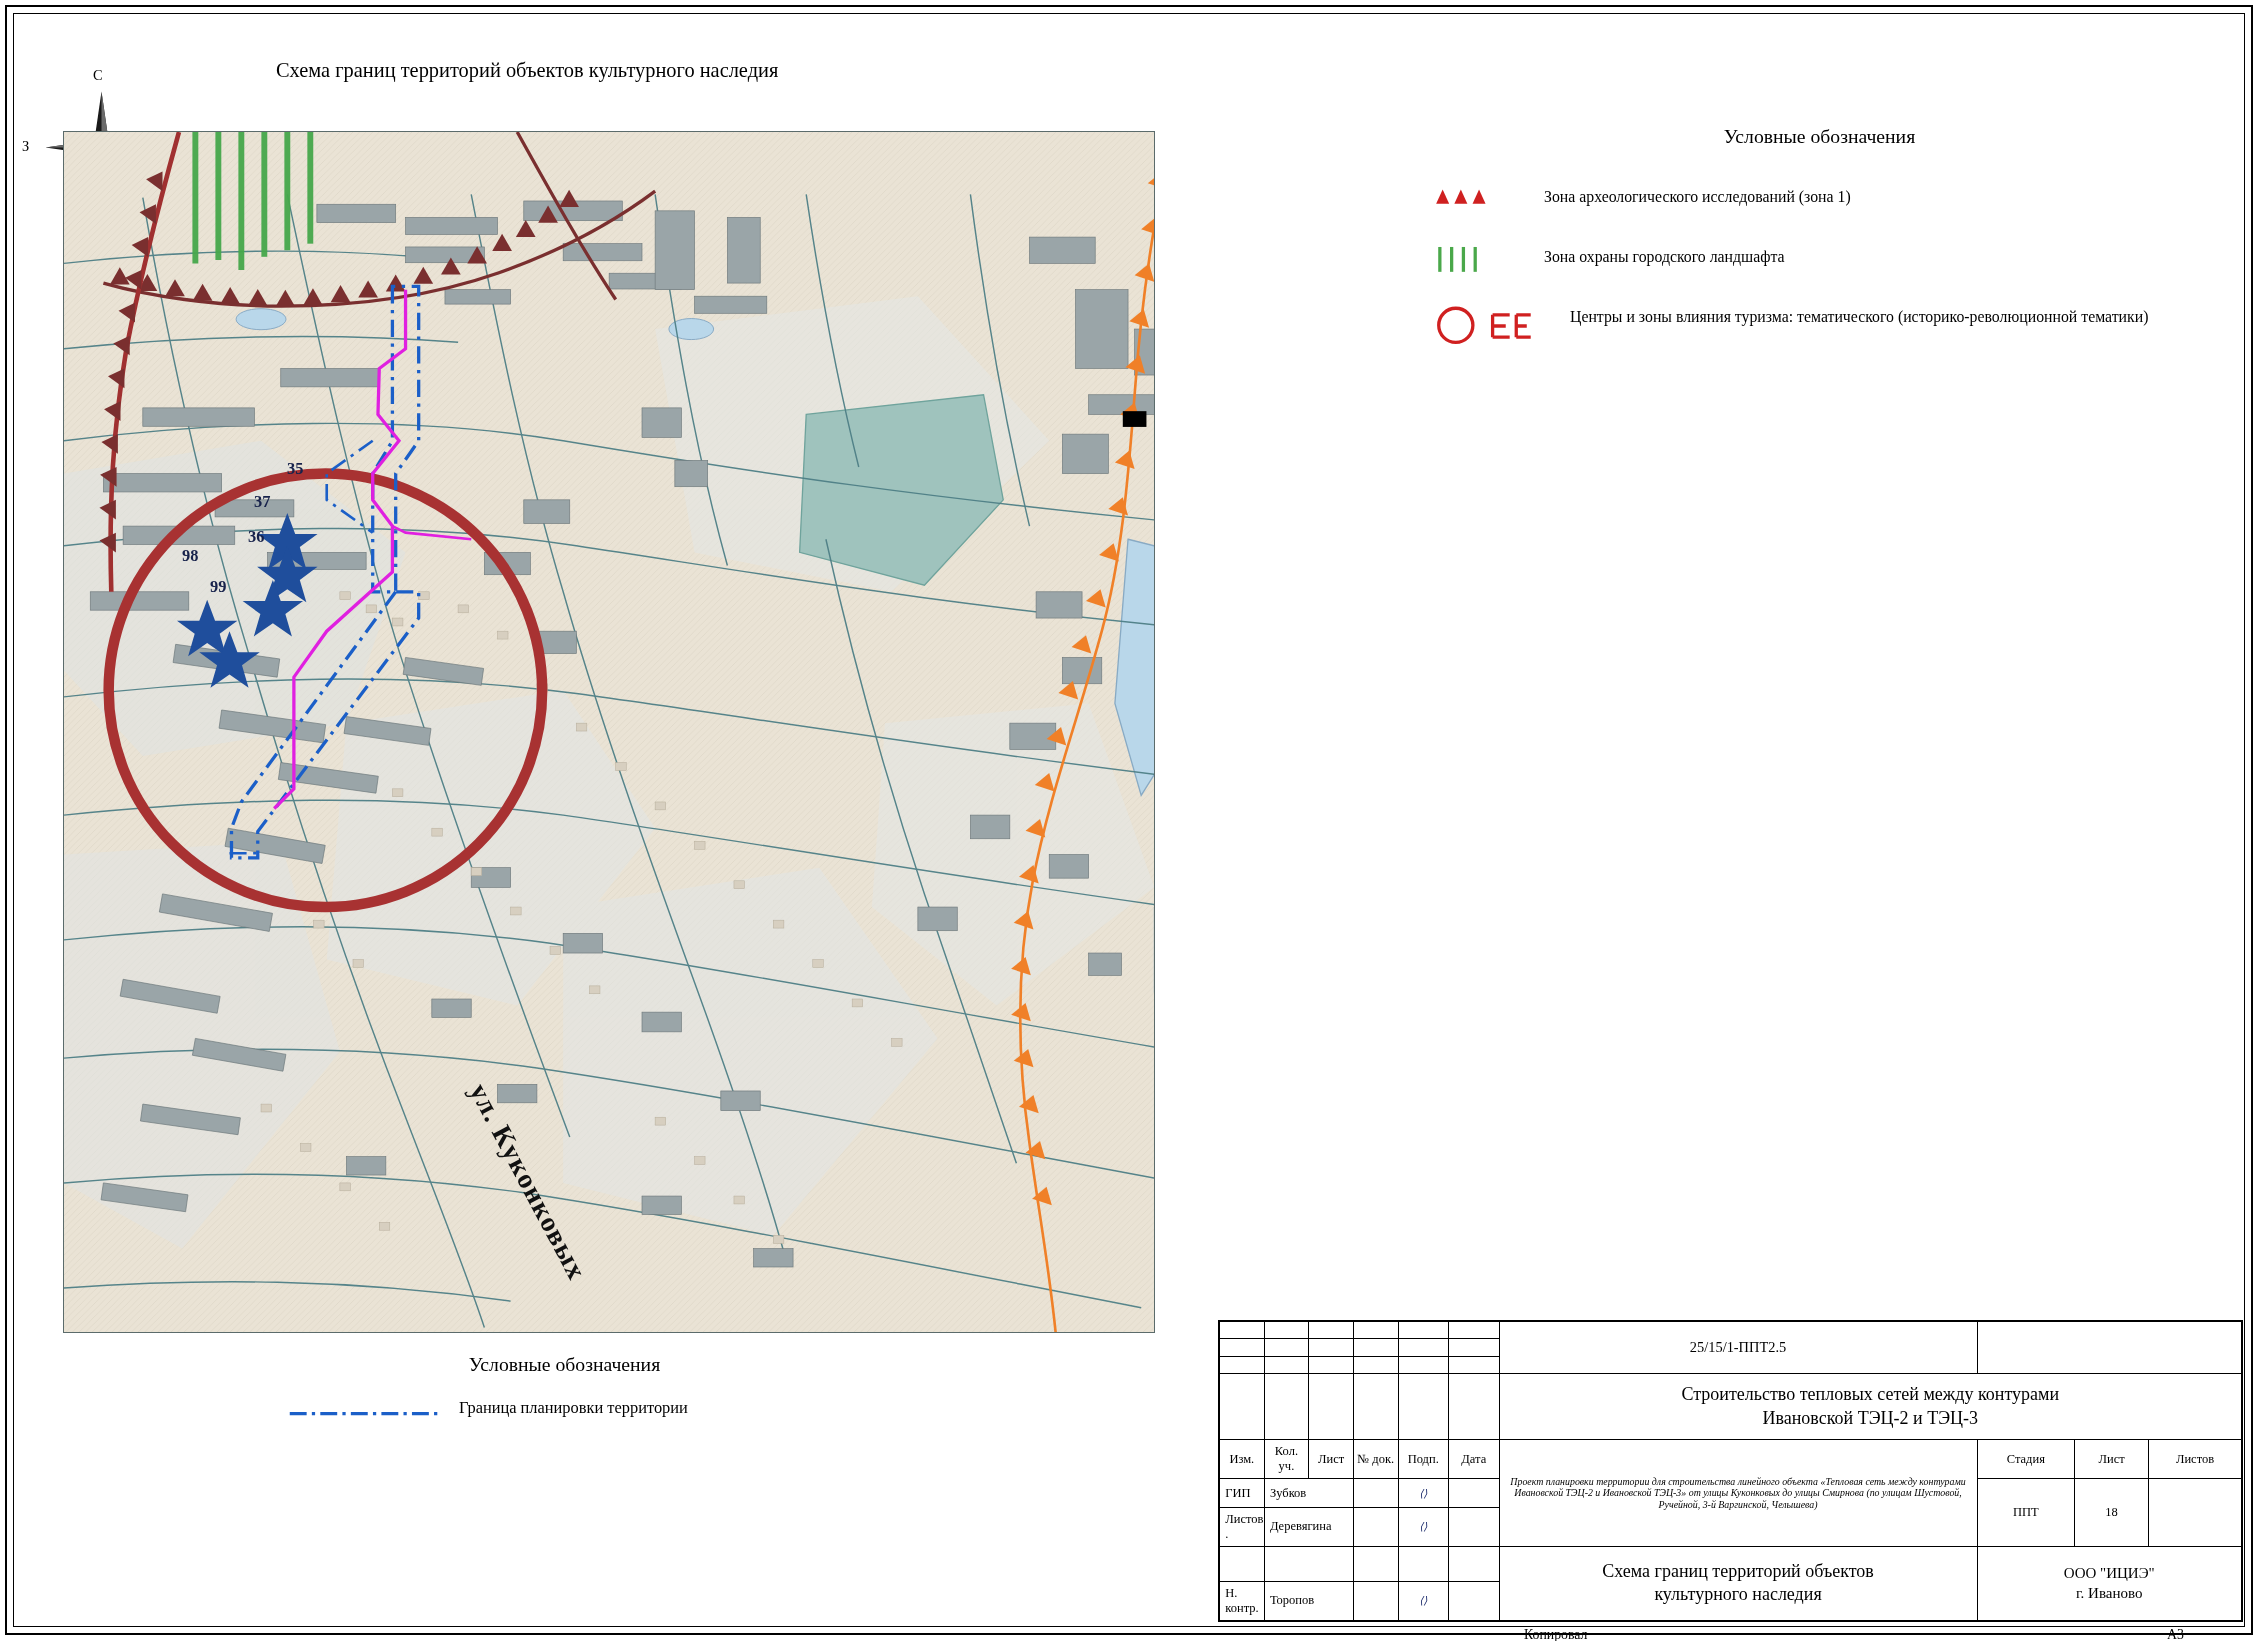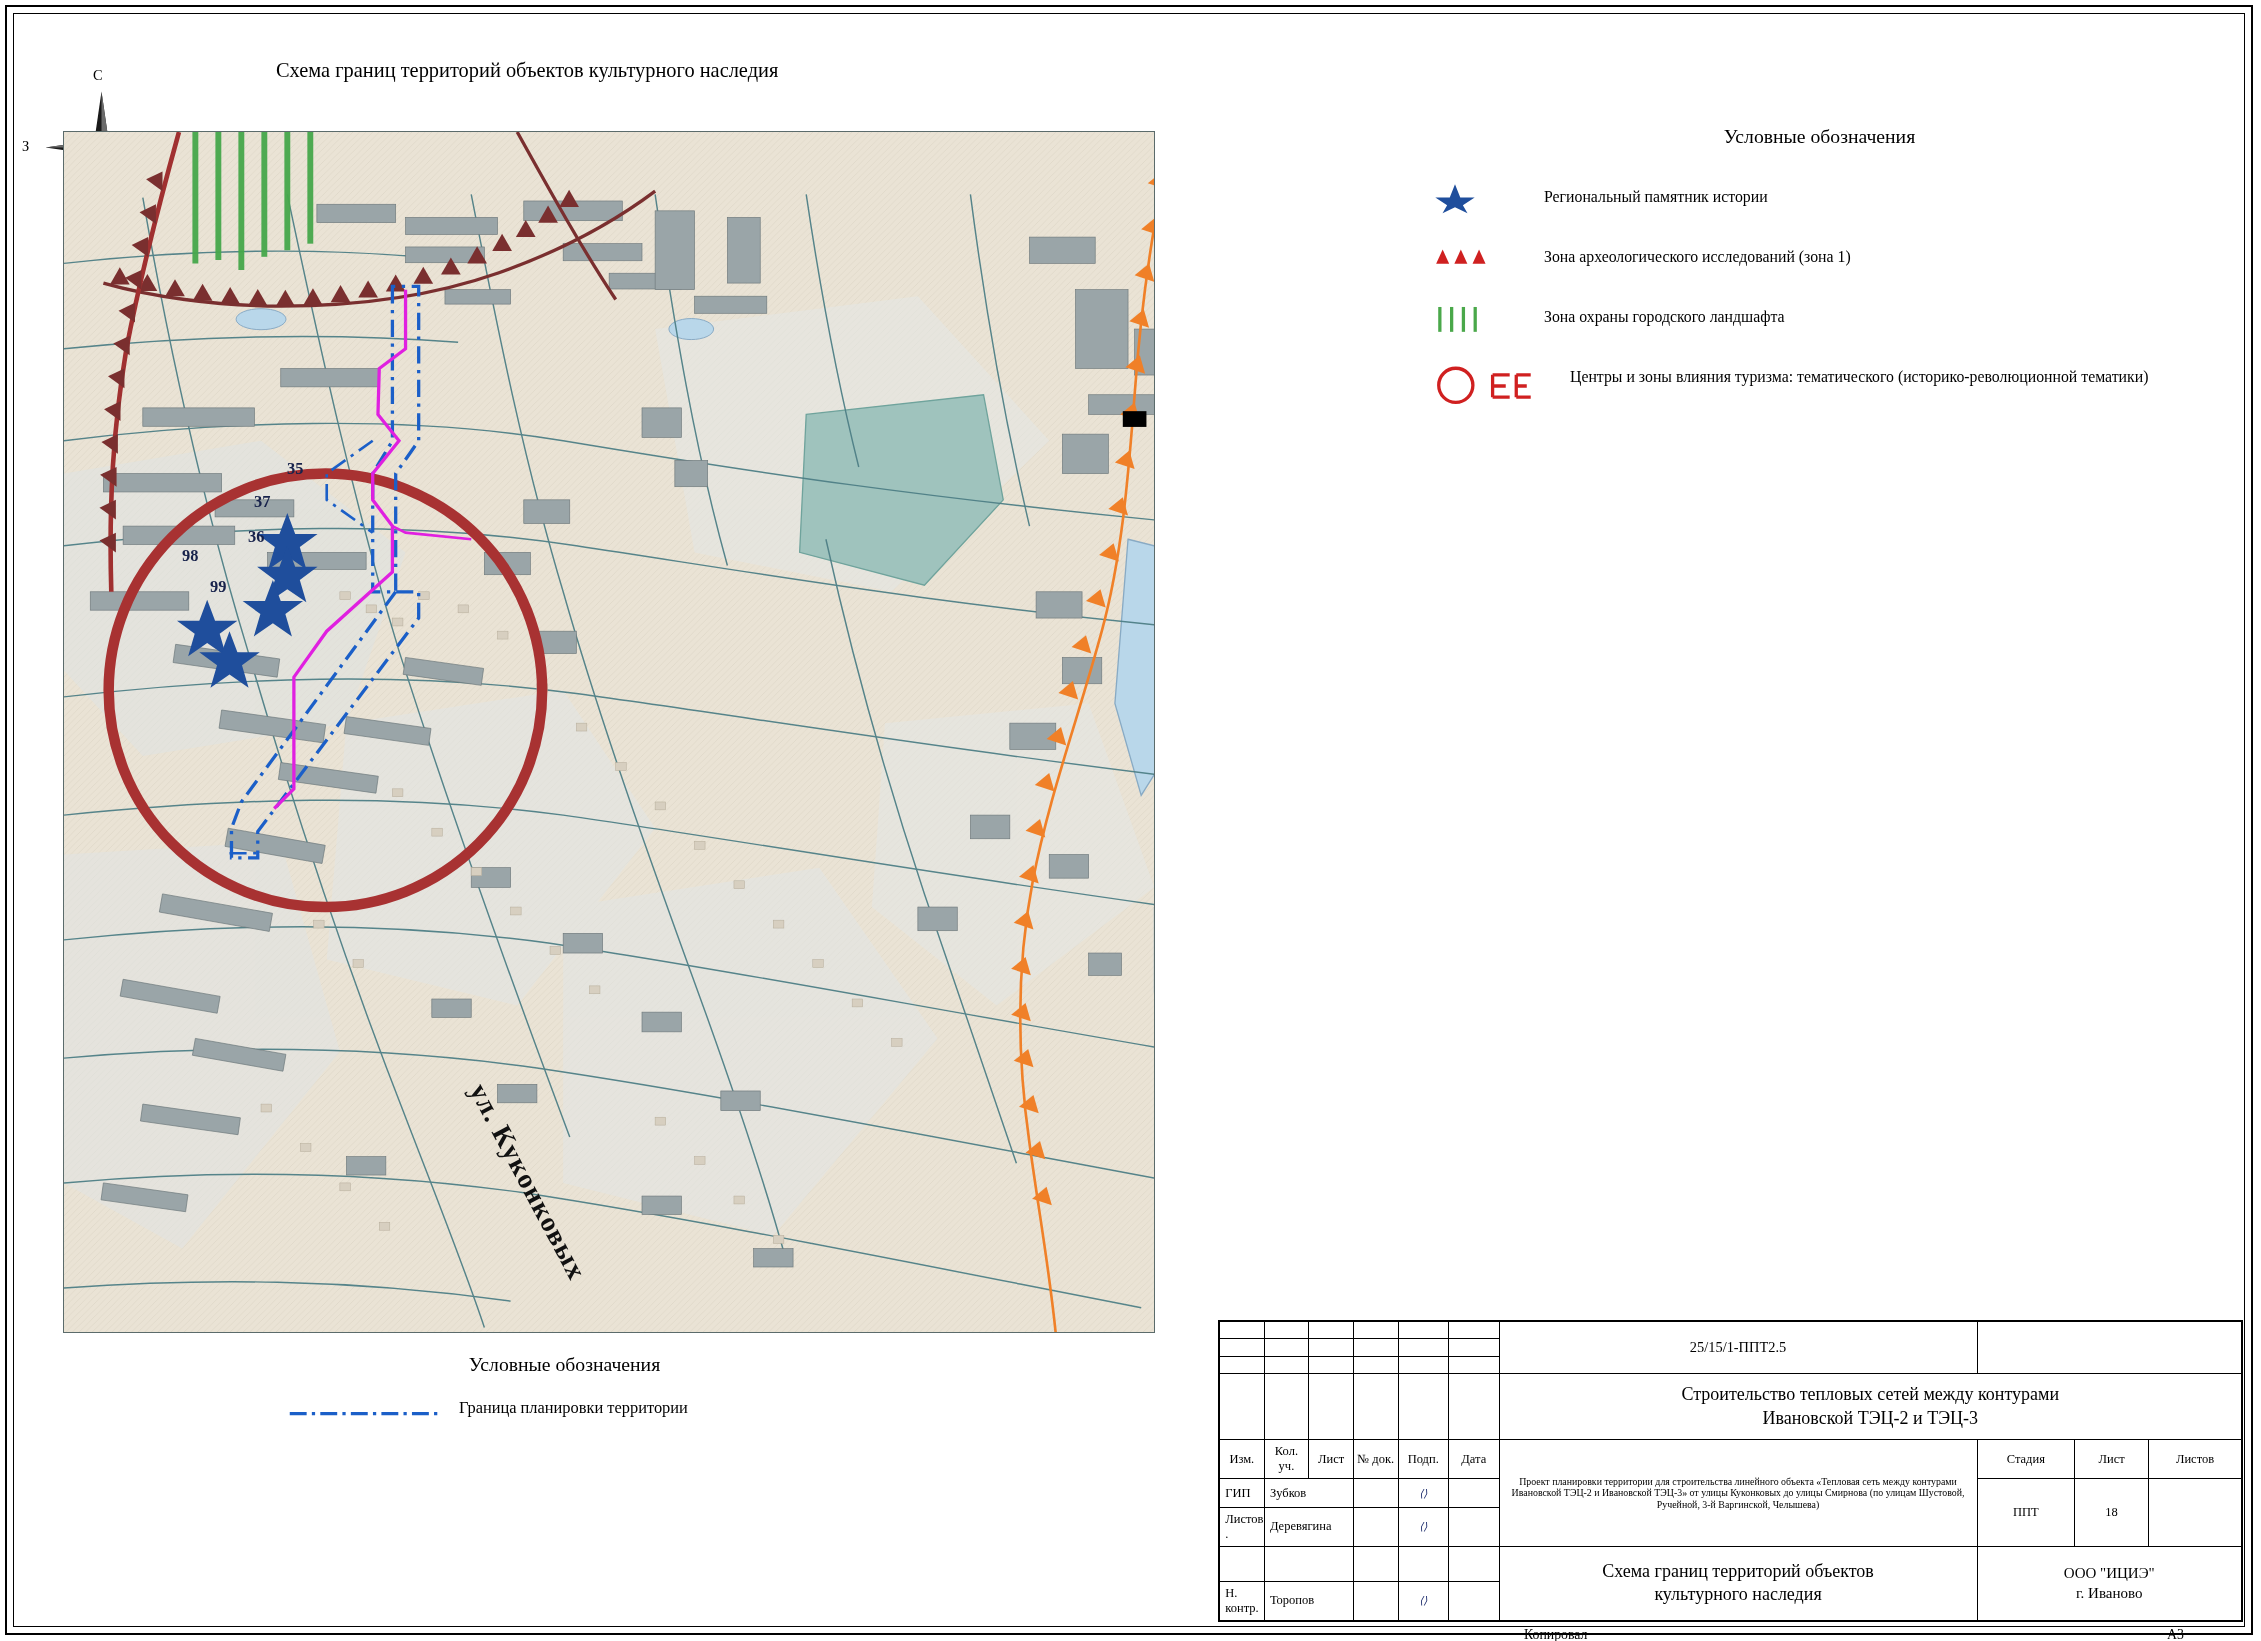--- a/index.html
+++ b/index.html
@@ -461,28 +461,20 @@
   <div class="map-label" style="left:184px; top:395px;">36</div>
   <div class="map-label" style="left:118px; top:414px;">98</div>
   <div class="map-label" style="left:146px; top:445px;">99</div>
 
   <div class="street-label">ул. Куконковых</div>
 </div>
 
 <div class="legend-top">
   <div class="legend-top-title">Условные обозначения</div>
 
-  <div class="legend-row">
-    <div class="legend-sym">
-      <svg width="46" height="31.5" viewBox="0 0 70 48">
-        <polygon points="35,2 43,22 65,22 47,34 54,46 35,37 16,46 23,34 5,22 27,22" fill="#1f4e9c"></polygon>
-      </svg>
-    </div>
-    <div class="legend-text">Региональный памятник истории</div>
-  </div>
 
 
   <div class="legend-row">
     <div class="legend-sym">
       <svg width="72" height="26" viewBox="0 0 110 40">
         <polygon points="6,32 26,32 16,10" fill="#cf2020"></polygon>
         <polygon points="34,32 54,32 44,10" fill="#cf2020"></polygon>
         <polygon points="62,32 82,32 72,10" fill="#cf2020"></polygon>
       </svg>
     </div>
@@ -583,21 +575,21 @@
 Ивановской ТЭЦ-2 и ТЭЦ-3</td>
       </tr>
 
       <tr style="height:22px;">
         <td>Изм.</td>
         <td>Кол. уч.</td>
         <td>Лист</td>
         <td>№ док.</td>
         <td>Подп.</td>
         <td>Дата</td>
-        <td rowspan="3" class="small" style="padding:2.6px 3.9px;">Проект планировки территории для строительства линейного объекта «Тепловая сеть между контурами Ивановской ТЭЦ-2 и Ивановской ТЭЦ-3» от улицы  Куконковых до улицы Смирнова (по улицам Шустовой, Ручейной, 3-й Варгинской, Челышева)</td>
+        <td rowspan="3" class="small" style="padding:2.6px 3.9px;font-style:italic;">Проект планировки территории для строительства линейного объекта «Тепловая сеть между контурами Ивановской ТЭЦ-2 и Ивановской ТЭЦ-3» от улицы  Куконковых до улицы Смирнова (по улицам Шустовой, Ручейной, 3-й Варгинской, Челышева)</td>
         <td>Стадия</td>
         <td>Лист</td>
         <td>Листов</td>
       </tr>
 
       <tr style="height:23.6px;">
         <td class="left">ГИП</td>
         <td colspan="2" class="left">Зубков</td>
         <td></td>
         <td><span class="sig">⟨⟩</span></td>

